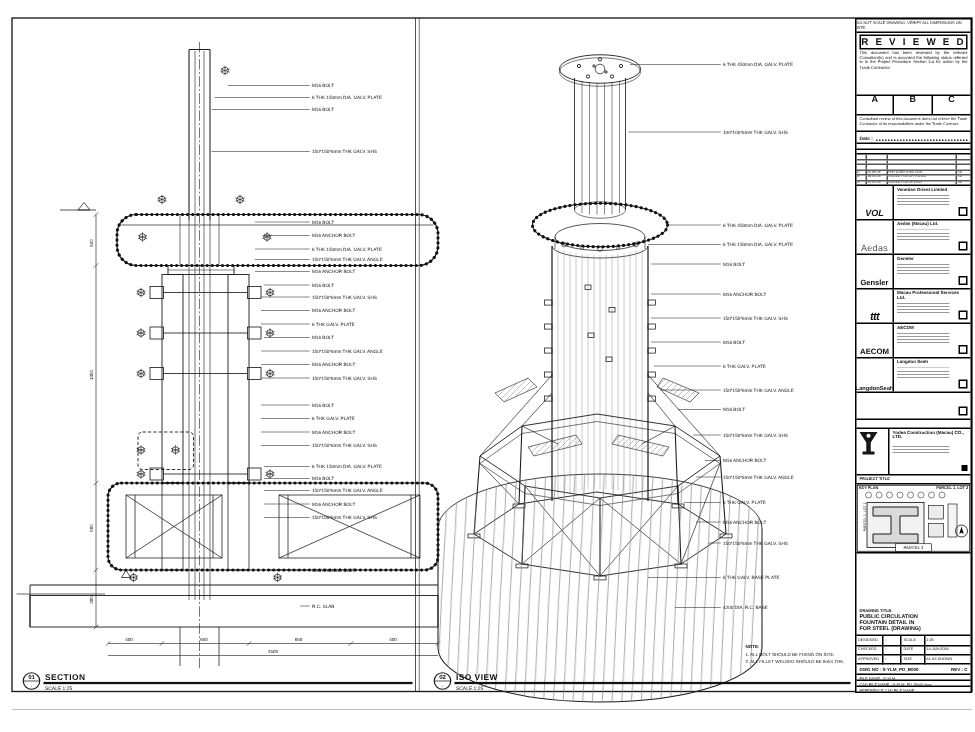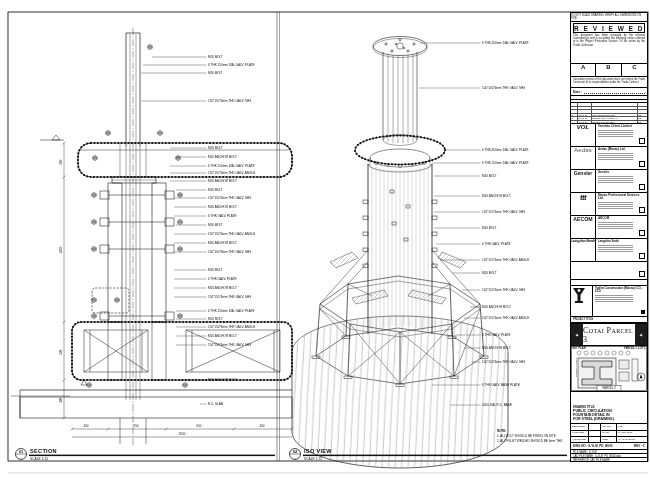--- a/index.html
+++ b/index.html
@@ -28,21 +28,21 @@
   .tb-date{height:8px;display:flex;align-items:center;padding:0 2px;font-size:3.2px;font-weight:bold;}
   .dotline{flex:1;border-bottom:0.7px dotted #333;margin-left:2px;height:4px;}
   .tb-spacer{height:6px;border-bottom:0.5px solid #000;}
   .tb-spacer div{height:2.6px;border-bottom:0.5px solid #000;}
   .tb-rev{height:21px;display:flex;flex-direction:column;}
   .rev-row{flex:1;display:grid;grid-template-columns:9% 18% 61% 12%;border-bottom:0.3px solid #555;}
   .rev-row:last-child{border-bottom:none;}
   .rev-row span{border-right:0.3px solid #555;font-size:2.2px;overflow:hidden;white-space:nowrap;padding-left:0.5px;color:#222;}
   .rev-row span:last-child{border-right:none;}
   .consult{height:23px;display:grid;grid-template-columns:25px 1fr;}
-  .logo-cell{border-right:0.5px solid #000;display:flex;align-items:flex-start;justify-content:center;overflow:hidden;}
+  .logo-cell{border-right:0.5px solid #000;display:flex;align-items:flex-end;justify-content:center;overflow:hidden;}
   .info-cell{padding:1px 2px;position:relative;}
   .c-name{font-size:3px;font-weight:bold;line-height:1.1;}
   .bars{margin-top:1.5px;width:75%;height:7px;background:repeating-linear-gradient(#9a9a9a 0 0.6px,transparent 0.6px 2.1px);}
   .chk{position:absolute;right:2px;bottom:2px;width:4px;height:4px;border:0.5px solid #000;background:#fff;}
   .lg-vol{font-style:italic;font-weight:900;font-size:6px;}
   .lg-aedas{font-size:6px;color:#555;letter-spacing:.2px;}
   .lg-gensler{font-weight:bold;font-size:5px;}
   .lg-ttt{font-style:italic;font-weight:900;font-size:7.5px;letter-spacing:-0.5px;}
   .lg-aecom{font-weight:900;font-size:5.2px;}
   .lg-ls{font-weight:900;font-size:3.8px;}
@@ -629,25 +629,20 @@
     </div>
     <div class="info-cell">
           <div class="c-name">Yodea Construction (Macau) CO., LTD.</div>
       <div class="bars"></div>
           <div class="blk-sq"></div>
         </div>
   </div>
 
   <div class="tb tb-projlabel">PROJECT TITLE</div>
 
-  <div class="tb-banner">
-    <div class="ornament">✦</div>
-    <div class="banner-text">Cotai Parcel 3</div>
-    <div class="ornament">✦</div>
-  </div>
 
   <div class="tb tb-keyplan">
     <span class="kp-label">KEY PLAN</span>
     <span class="kp-right">PARCEL 1, LOT 2</span>
     <span class="kp-left">PARCEL 1, LOT 1</span>
     <svg width="76" height="45" viewBox="0 0 76 45">
       <rect x="0.5" y="0.5" width="75" height="44" fill="none" stroke="#000" stroke-width="0.5"></rect>
       <g fill="none" stroke="#333" stroke-width="0.4">
         <circle cx="8" cy="7" r="2"></circle>
             <circle cx="15" cy="7" r="2"></circle>

